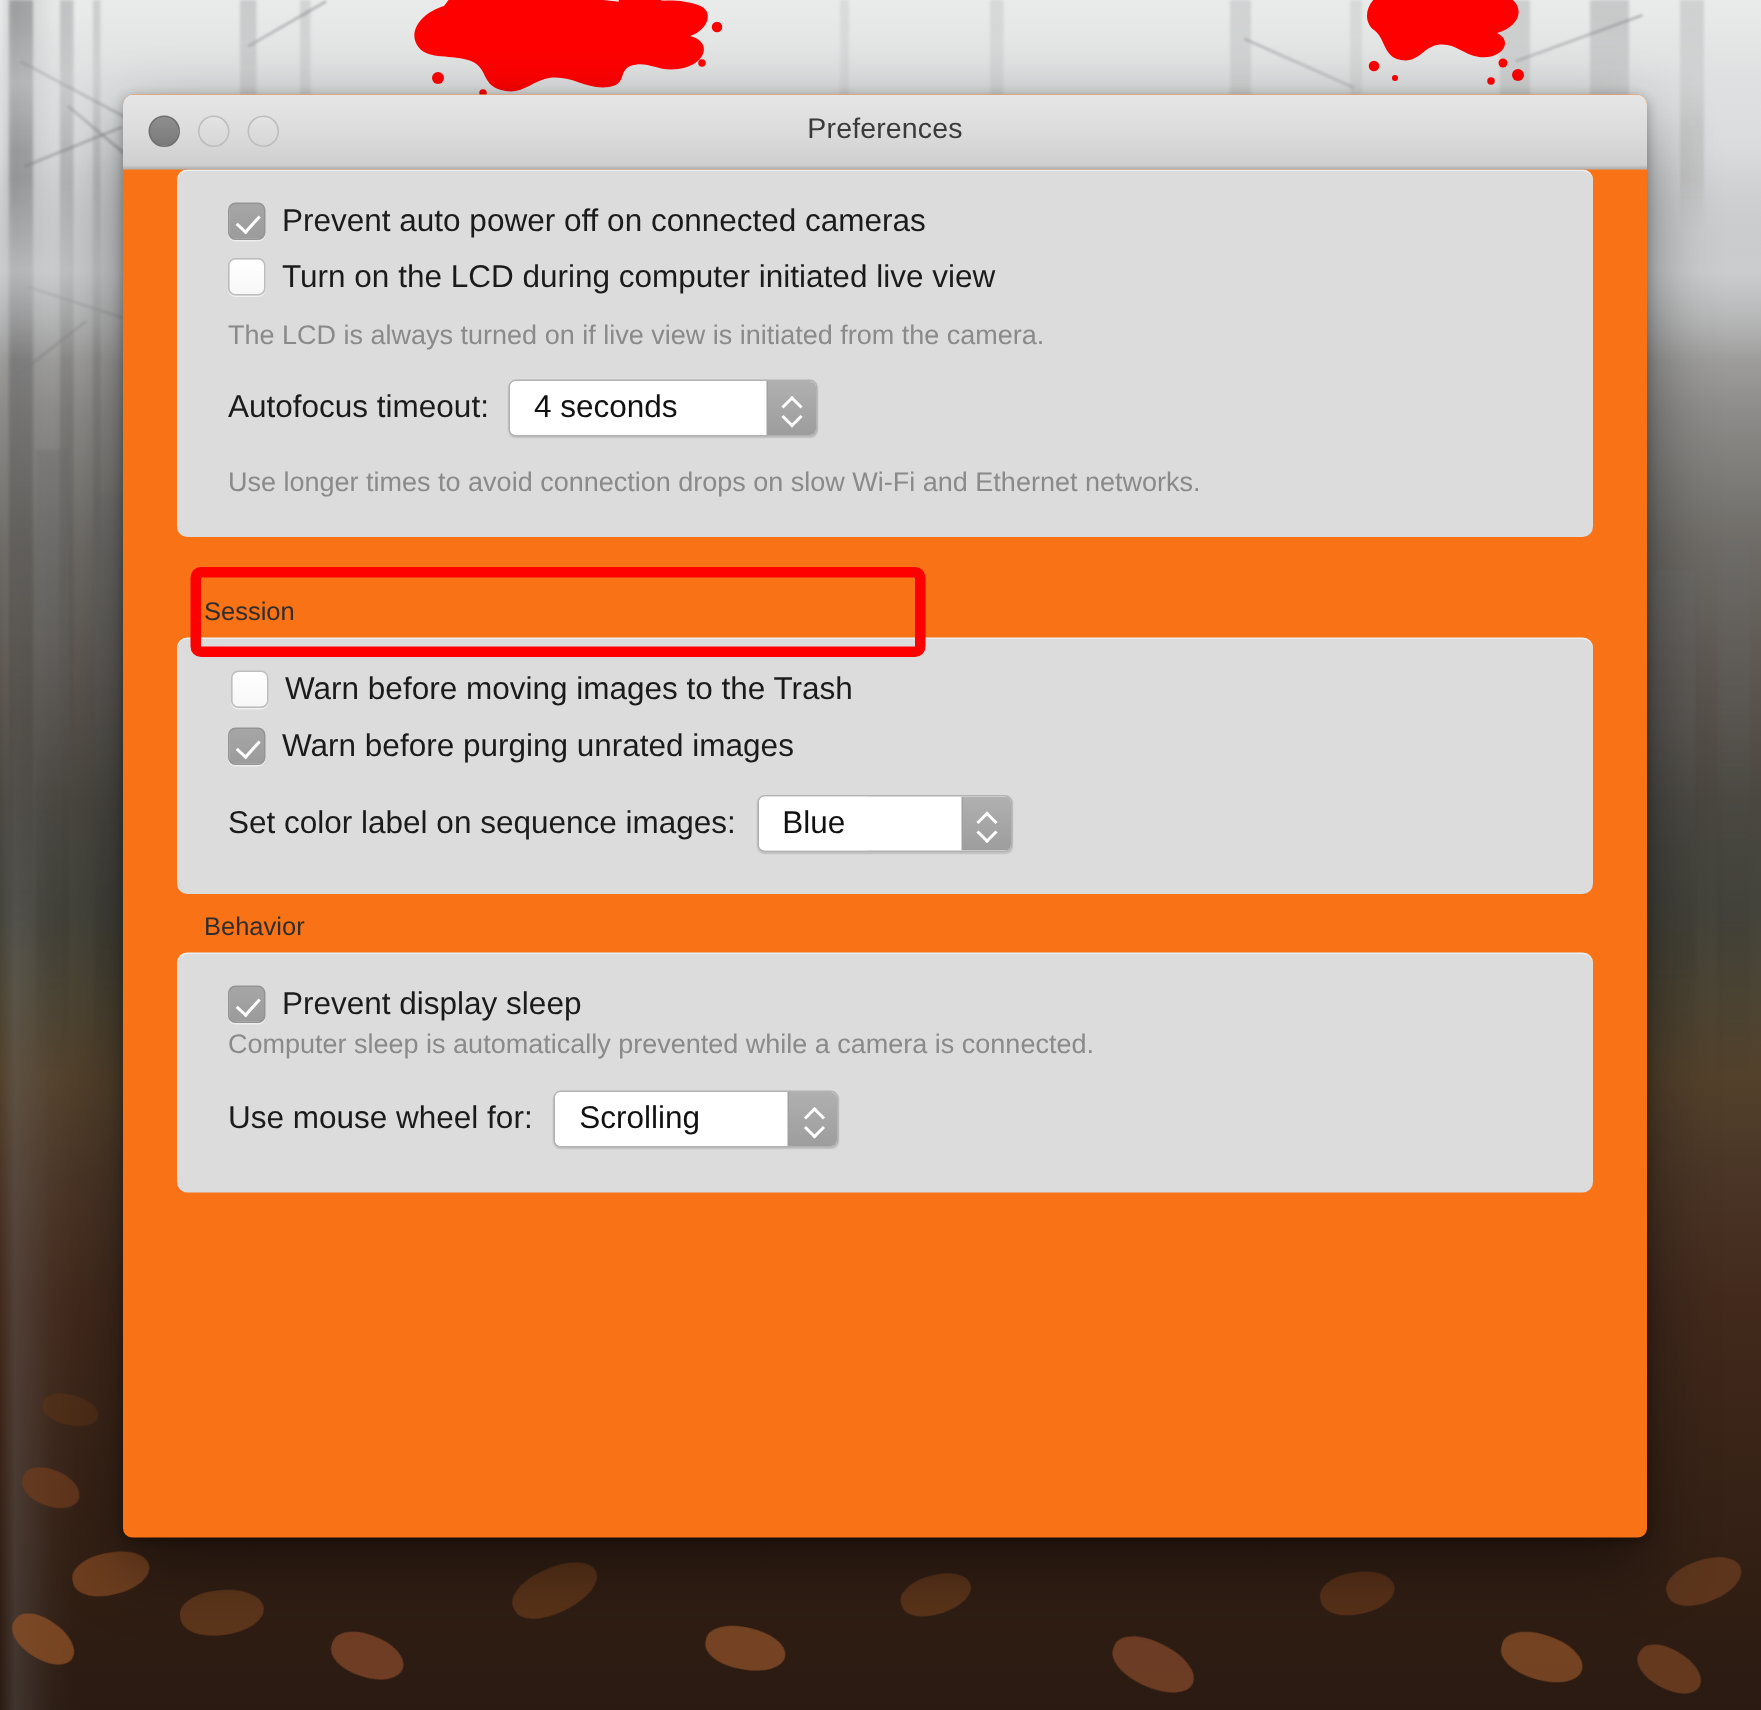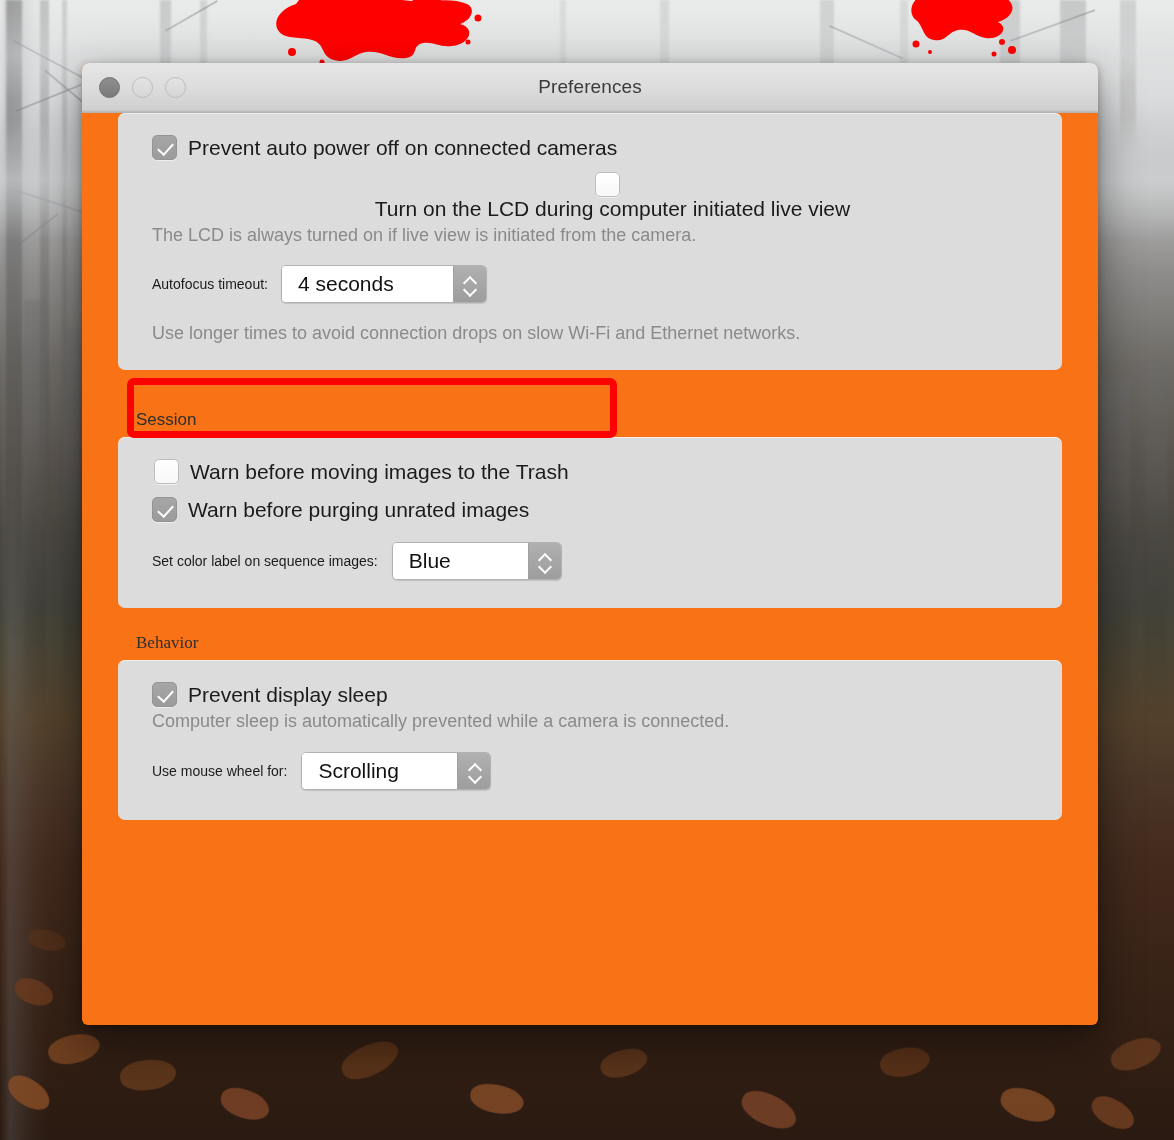--- a/index.html
+++ b/index.html
@@ -162,21 +162,21 @@
   }
 
   .hint {
     font-size: 18px;
     color: #8a8a8a;
     padding-left: 34px;
     margin-top: 4px;
   }
 
   .field-label {
-    font-size: 14px;
+    font-size: 21px;
     color: #1b1b1b;
     white-space: nowrap;
   }
 
   
   .stepper {
     display: inline-flex;
     align-items: stretch;
     height: 38px;
     border-radius: 5px;
@@ -309,21 +309,21 @@
 
   <div id="content">
 
     <div class="panel camera">
 
       <div class="row cbrow">
         <span class="checkbox on"></span>
         <span class="cb-label">Prevent auto power off on connected cameras</span>
       </div>
 
-      <div class="row cbrow" style="margin-bottom:4px;flex-direction:column;">
+      <div class="row cbrow" style="margin-bottom:16px;">
         <span class="checkbox off"></span>
         <span class="cb-label">Turn on the LCD during computer initiated live view</span>
       </div>
 
       <div class="hint">The LCD is always turned on if live view is initiated from the camera.</div>
 
       <div class="row" style="margin-top:19px;">
         <span class="field-label">Autofocus timeout:</span>
         <span class="stepper" style="margin-left:13px; width:206px;">
           <span class="value">4 seconds</span>
@@ -356,21 +356,21 @@
         <span class="stepper" style="margin-left:14px; width:170px;text-align:center;">
           <span class="value">Blue</span>
           <span class="arrows" style="margin-left:auto;">
             <span class="chev up"></span>
             <span class="chev down"></span>
           </span>
         </span>
       </div>
     </div>
 
-    <div class="group-label" style="margin-top:25px;font-family:Liberation Serif, serif;">Behavior</div>
+    <div class="group-label" style="margin-top:12px;">Behavior</div>
     <div class="panel behavior">
 
       <div class="row cbrow" style="margin-bottom:4px;">
         <span class="checkbox on"></span>
         <span class="cb-label">Prevent display sleep</span>
       </div>
 
       <div class="hint">Computer sleep is automatically prevented while a camera is connected.</div>
 
       <div class="row" style="margin-top:20px;">

